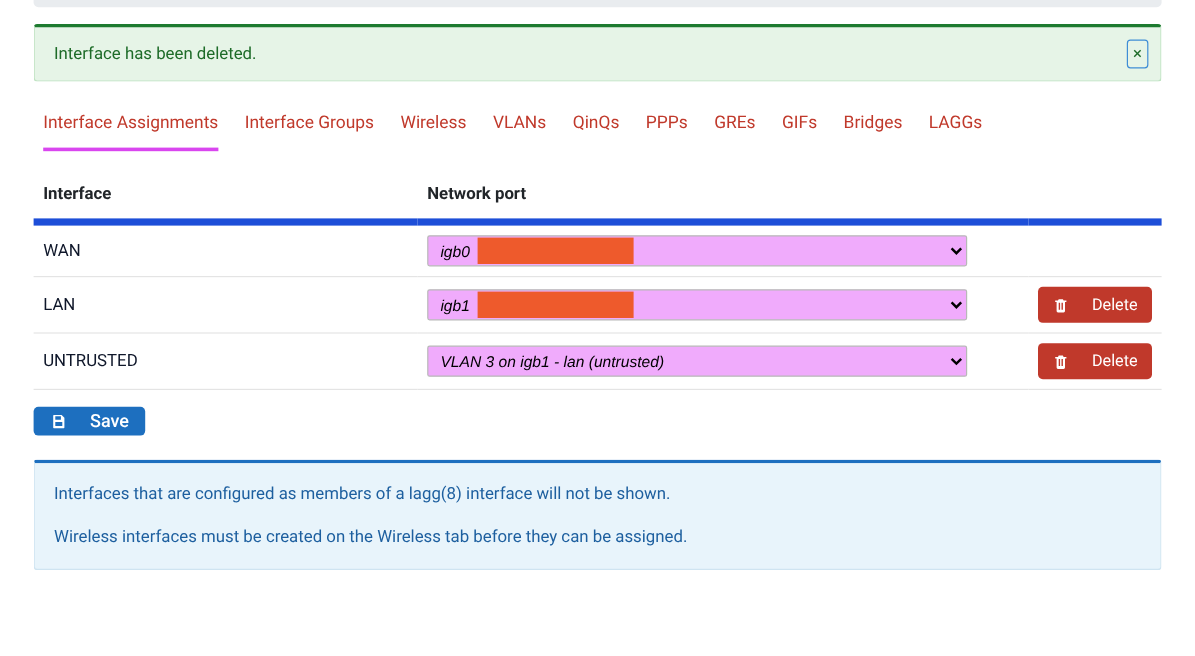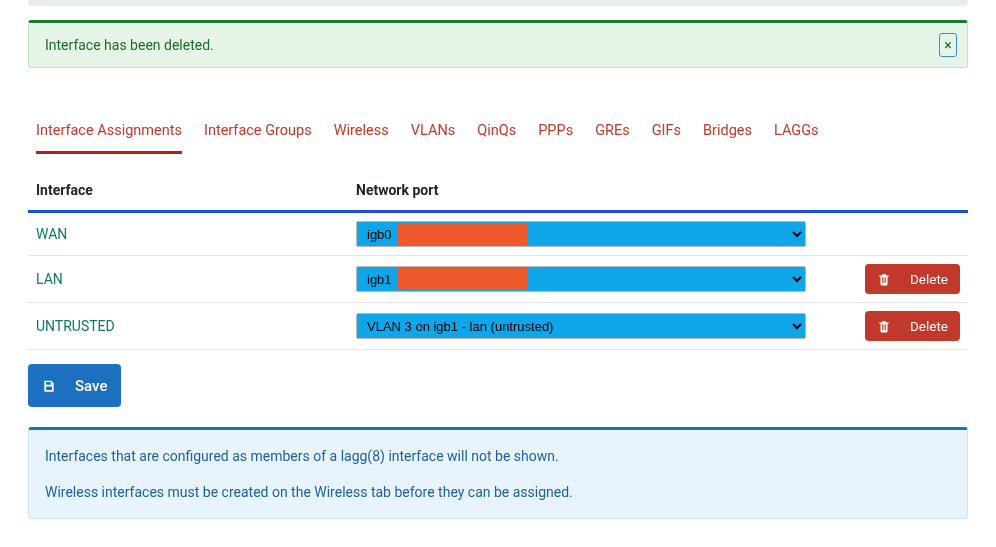--- a/index.html
+++ b/index.html
@@ -12,21 +12,21 @@
   }
   .graybar { height: 6px; background: #e9ecef; border-radius: 0 0 4px 4px; margin-bottom: 14px; }
   .alert-success {
     position: relative;
     background: #e6f4e7;
     border: 1px solid #bfe3c2;
     border-top: 3px solid #1d7a2f;
     border-radius: 3px;
     padding: 14px 16px;
     color: #1d6b28;
-    margin-bottom: 44px;
+    margin-bottom: 16px;
   }
   .alert-close {
     position: absolute;
     right: 10px;
     top: 50%;
     transform: translateY(-50%);
     width: 18px;
     height: 24px;
     border: 1px solid #3f8dd6;
     border-radius: 3px;
@@ -47,58 +47,59 @@
     margin-bottom: 20px;
     padding: 0 8px;
   }
   .tab {
     color: #c0392b;
     font-size: 14.5px;
     padding: 10px 0 12px 0;
     cursor: pointer;
   }
   .tab.active {
-    border-bottom: 3px solid #b91c1c;
+    border-bottom: 3px solid #d946ef;
     margin-bottom: -1px;
   }
   .table {
     width: 100%;
     border-collapse: collapse;
   }
   .table th {
     text-align: left;
     font-weight: 700;
     font-size: 14px;
     padding: 8px 8px 12px 8px;
-    border-bottom: 3px solid #1d4ed8;
+    border-bottom: 6px solid #1d4ed8;
     margin-top: 20px;
   }
   .table td {
     padding: 8px;
     border-bottom: 1px solid #e4e4e4;
     vertical-align: middle;
   }
   .table tr.norule td { border-bottom: none; }
   .col-if { width: 320px; }
   .col-port { }
   .col-act { width: 110px; }
   .link {
-    color: #0f766e;
+    color: #0f172a;
     cursor: pointer;
     text-decoration: none;
   }
   .port-cell { display: flex; align-items: center; position: relative; }
   select.port {
     width: 450px;
     height: 26px;
     font-size: 13px;
     border: 1px solid #b8b8b8;
     border-radius: 2px;
-    background: #0ea5e9;
+    background: #f0abfc;
     padding: 0 6px;
+    font-style: italic;
   }
   .mask {
     position: absolute;
     left: 42px;
     top: 2px;
     height: 22px;
     width: 130px;
     background: #ee5a2c;
     pointer-events: none;
   }
@@ -114,21 +115,21 @@
     font-weight: 400;
     color: #fff;
     cursor: pointer;
     font-family: inherit;
   }
   .btn-danger { background: #c0392b; }
   .btn-success { background: #2fa84f; }
   .btn-primary { background: #1d6fbf; }
   .btn .icon { width: 14px; height: 14px; display: inline-flex; align-items: center; justify-content: center; }
   .save-row { margin-top: 14px; }
-  .btn-save { height: 43px; padding: 0 14px; font-size: 15px; font-weight: 500; }
+  .btn-save { height: 24px; padding: 0 14px; font-size: 15px; font-weight: 500; }
   .info-panel {
     margin-top: 20px;
     background: #e8f4fb;
     border: 1px solid #cfe4f1;
     border-top: 3px solid #1d6fbf;
     border-radius: 3px;
     padding: 18px 16px;
     color: #1d5f9f;
   }
   .info-panel p { margin-bottom: 20px; }

